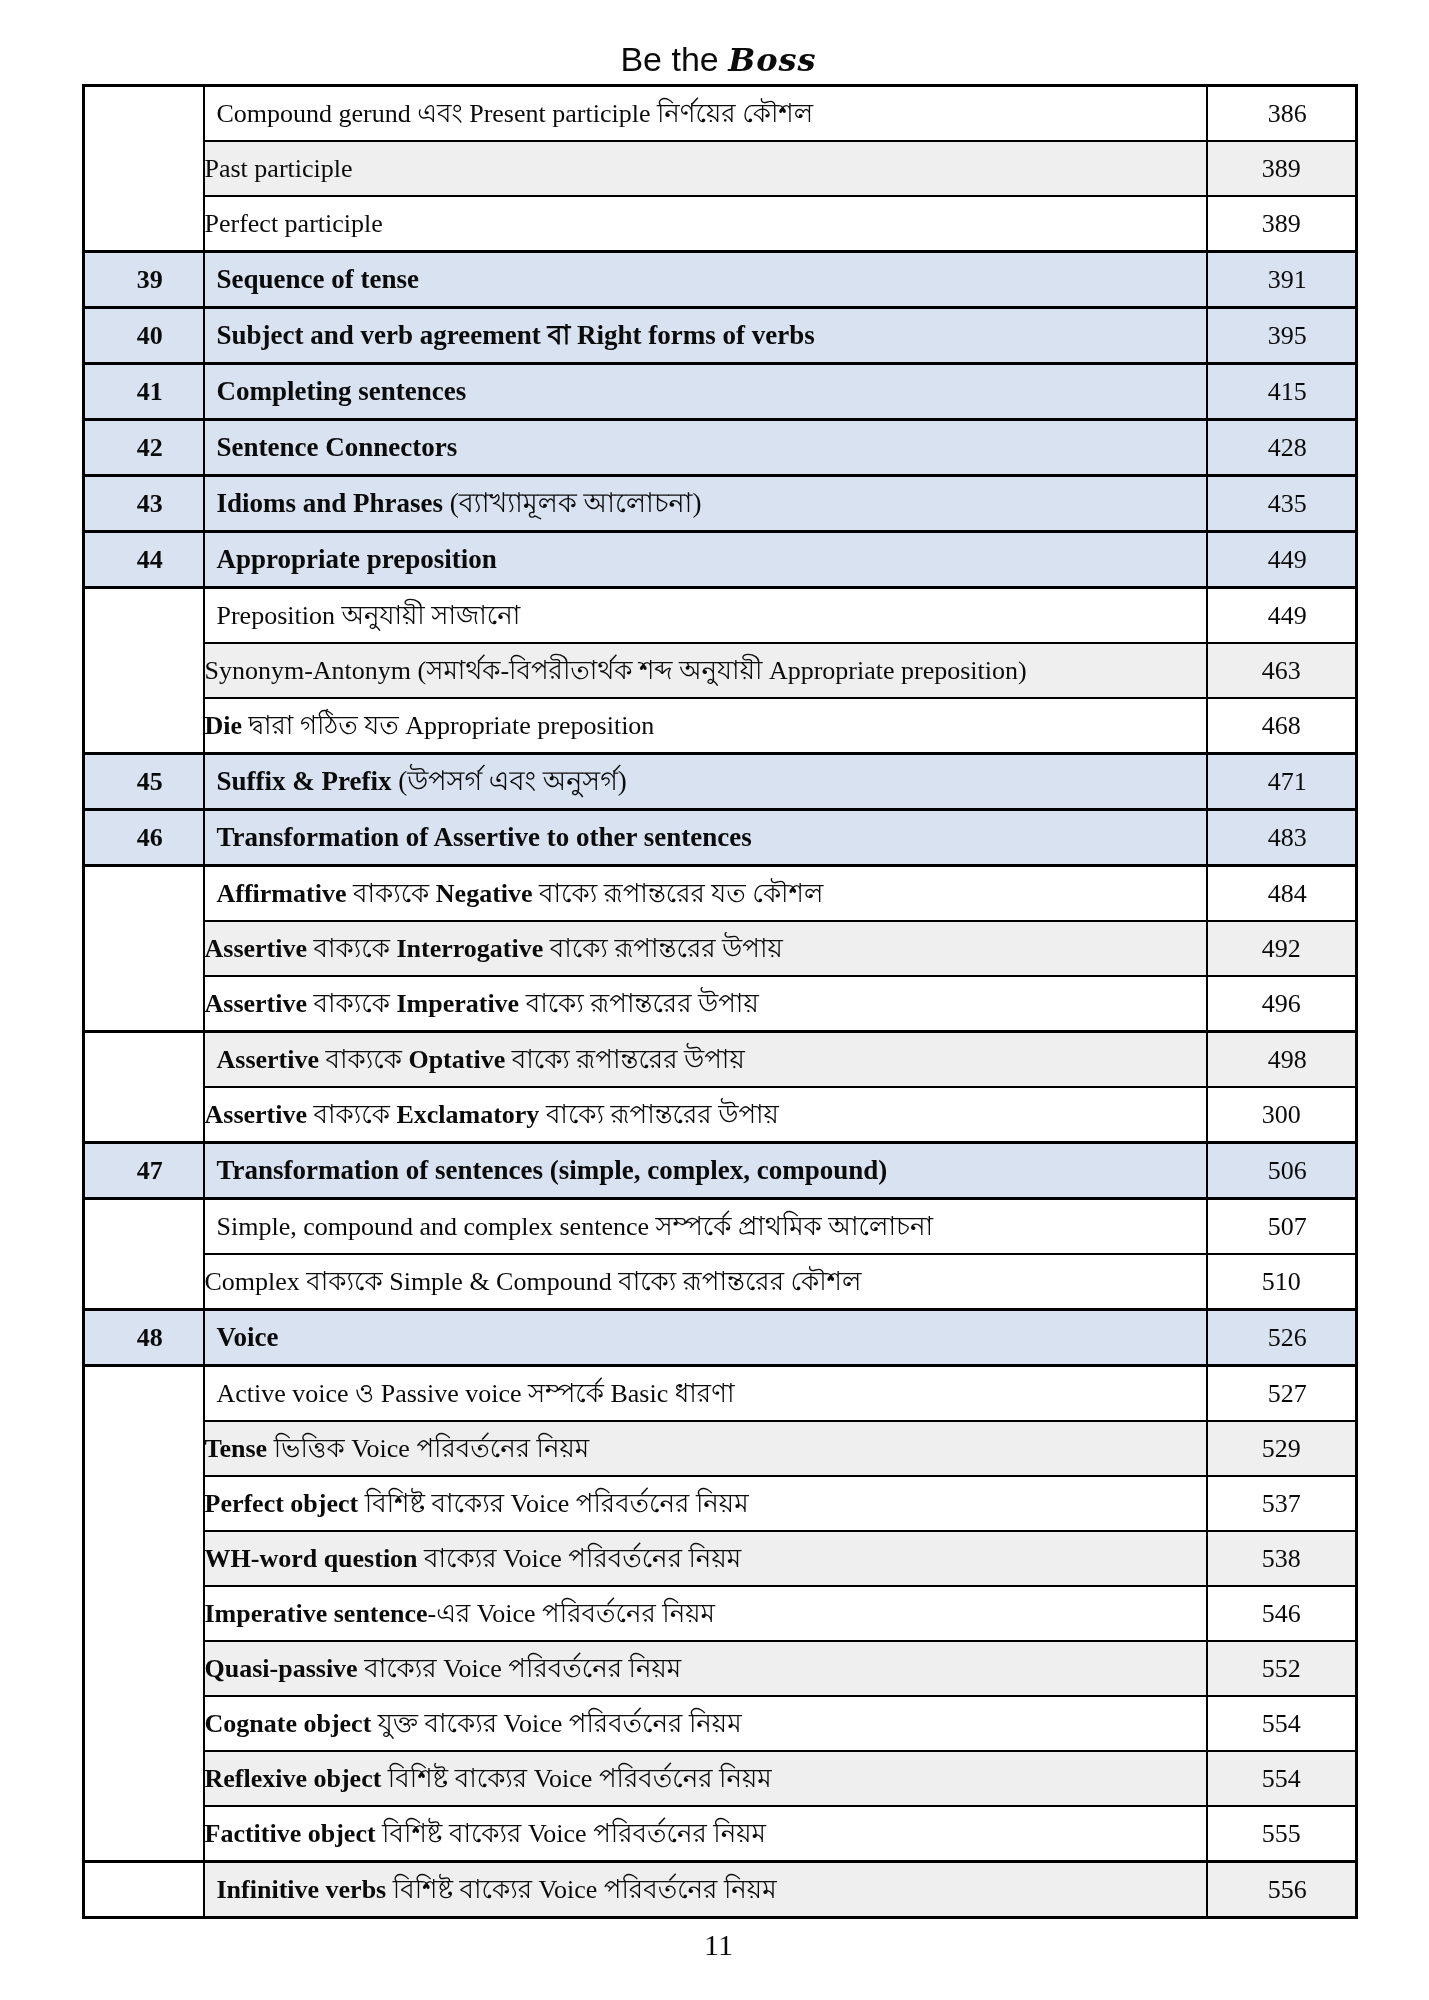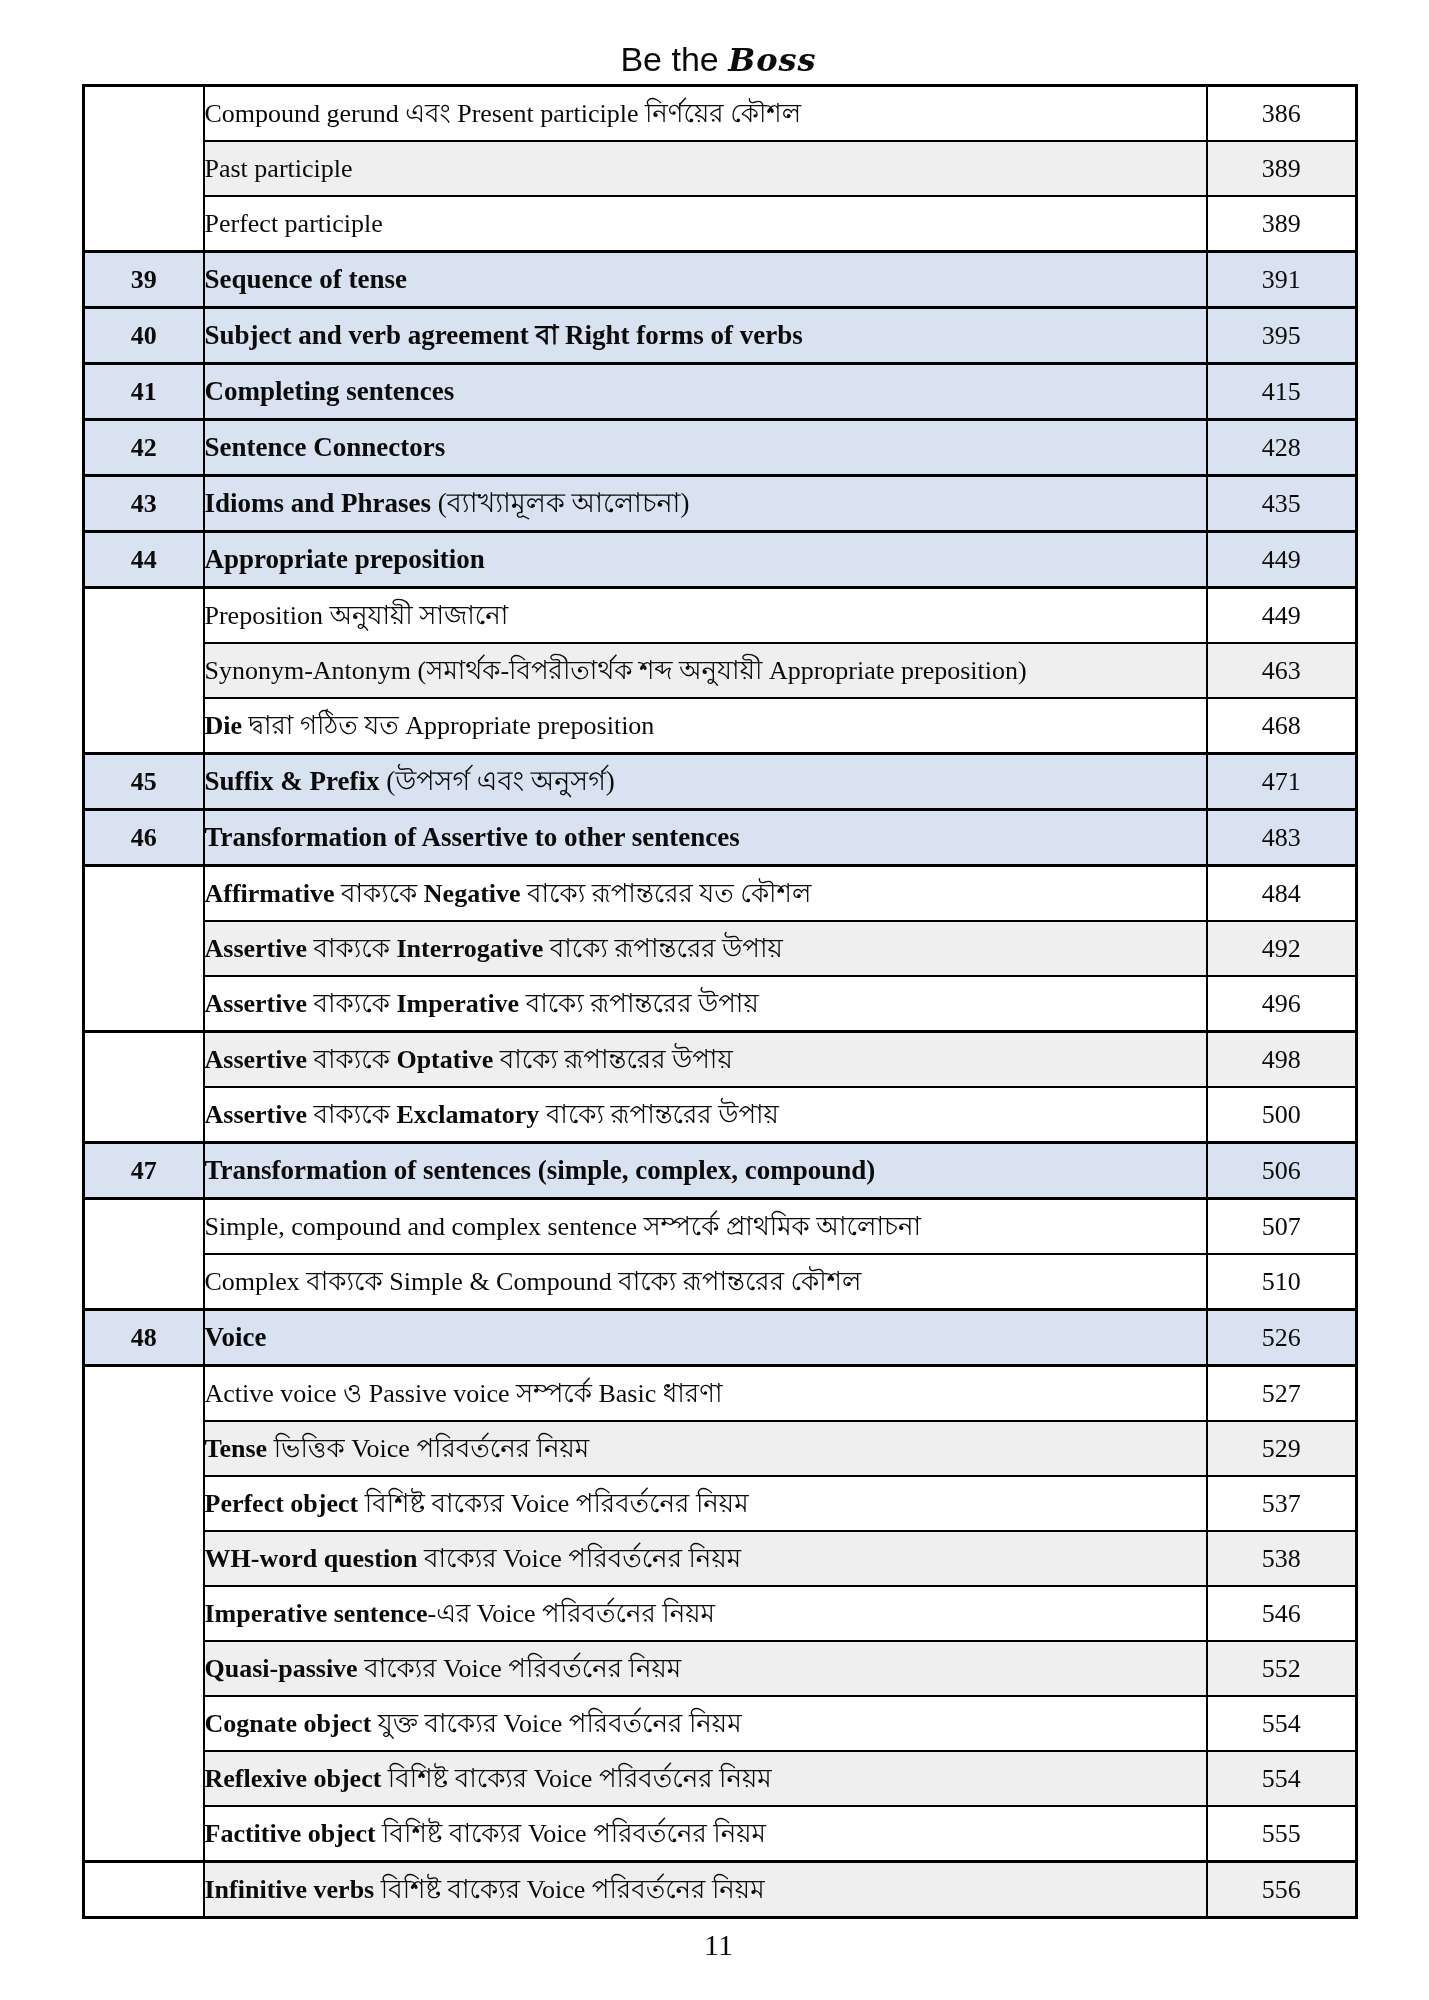--- a/index.html
+++ b/index.html
@@ -47,21 +47,21 @@
   table.toc td {
     border: 2px solid #000;
     height: 53px;
     padding: 0;
     overflow: hidden;
     white-space: nowrap;
     font-size: 26px;
     line-height: 53px;
     vertical-align: middle;
   }
-  tr.group-start td { border-top-width: 3px; }
+  tr.group-start td { border-top-width: 3px; padding-left: 12px; }
   td.num {
     text-align: center;
     font-weight: 700;
     background: #ffffff;
     font-size: 27px;
   }
   td.title { padding-left: 14px; }
   td.page { text-align: center; margin-left: 16px; }
   tr.bg-white td.title, tr.bg-white td.page { background: #ffffff; }
   tr.bg-gray  td.title, tr.bg-gray  td.page { background: #efefef; }
@@ -172,21 +172,21 @@
         <td class="title"><span class="b">Assertive</span><span> বাক্যকে </span><span class="b">Imperative</span><span> বাক্যে রূপান্তরের উপায়</span></td>
         <td class="page">496</td>
       </tr>
       <tr class="bg-gray group-start">
         <td class="num" rowspan="2"></td>
         <td class="title"><span class="b">Assertive</span><span> বাক্যকে </span><span class="b">Optative</span><span> বাক্যে রূপান্তরের উপায়</span></td>
         <td class="page">498</td>
       </tr>
       <tr class="bg-white">
         <td class="title"><span class="b">Assertive</span><span> বাক্যকে </span><span class="b">Exclamatory</span><span> বাক্যে রূপান্তরের উপায়</span></td>
-        <td class="page">500</td>
+        <td class="page">300</td>
       </tr>
       <tr class="bg-blue group-start">
         <td class="num blue" rowspan="1">47</td>
         <td class="title"><span class="b">Transformation of sentences (simple, complex, compound)</span></td>
         <td class="page">506</td>
       </tr>
       <tr class="bg-white group-start">
         <td class="num" rowspan="2"></td>
         <td class="title"><span>Simple, compound and complex sentence সম্পর্কে প্রাথমিক আলোচনা</span></td>
         <td class="page">507</td>

